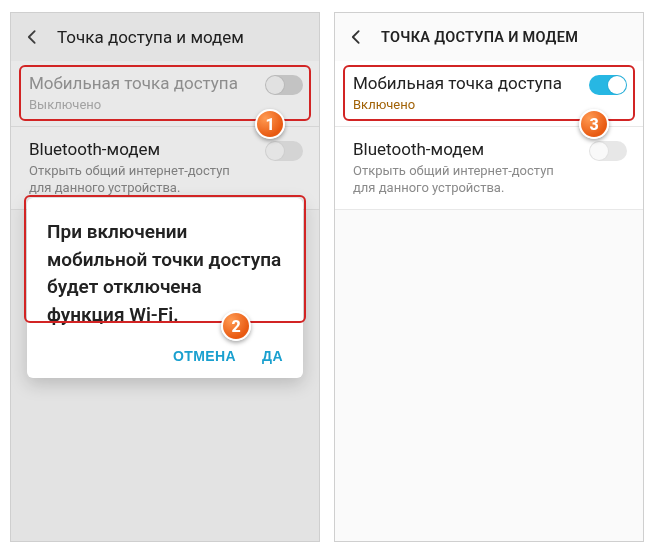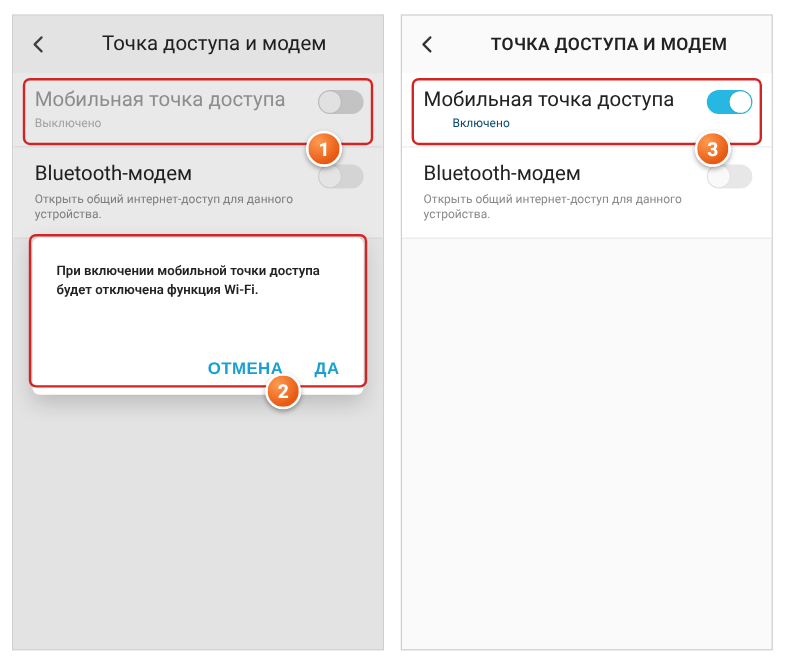--- a/index.html
+++ b/index.html
@@ -22,21 +22,20 @@
     position: relative;
     overflow: hidden;
   }
   .phone.left { background: #f7f7f7; }
   .phone.right { background: #fafafa; }
   .appbar {
     display: flex;
     align-items: center;
     height: 48px;
     padding: 0 12px;
-    gap: 28px;
   }
   .back-svg { width: 20px; height: 20px; display:block; }
   .back-svg path { stroke: #444; stroke-width: 2.2; fill: none; stroke-linecap: round; stroke-linejoin: round; }
   .phone.right .back-svg path { stroke: #333; }
   .appbar-title {
     margin-left: 14px;
     font-size: 17px;
     color: #232323;
   }
   .phone.right .appbar-title {
@@ -53,22 +52,22 @@
     border-bottom: 1px solid #e8e8e8;
     display: flex;
     align-items: flex-start;
     gap: 10px;
     position: relative;
   }
   .phone.left .row { background: #fdfdfd; }
   .row .text { flex: 1 1 auto; min-width: 0; }
   .row .title { font-size: 17px; color: #222; line-height: 1.25; }
   .row .title.disabled { color: #9a9a9a; }
-  .row .sub { font-size: 10px; color: #8a8a8a; margin-top: 3px; line-height: 1.3; }
-  .row .sub.enabled { color: #0c4a6e; margin-left: 24px; }
+  .row .sub { font-size: 13px; color: #8a8a8a; margin-top: 3px; line-height: 1.3; }
+  .row .sub.enabled { color: #a16207; }
   .row .sub.disabled { color: #b0b0b0; }
   .toggle {
     flex: 0 0 auto;
     width: 38px; height: 20px;
     border-radius: 10px;
     background: #d4d4d4;
     position: relative;
     margin-top: 2px;
   }
   .toggle::after {
@@ -98,41 +97,40 @@
   .dialog {
     position: absolute;
     left: 16px; right: 16px;
     top: 185px;
     background: #fff;
     border-radius: 6px;
     box-shadow: 0 6px 18px rgba(0,0,0,0.18);
     padding: 20px 20px 8px 20px;
   }
   .dialog .msg {
-    font-size: 11px;
+    font-size: 19px;
     color: #222;
     font-weight: 600;
     line-height: 1.45;
   }
   .dialog .actions {
     display: flex;
     justify-content: flex-end;
     gap: 26px;
     margin-top: 20px;
     padding-bottom: 6px;
   }
   .dialog .btn {
     font-size: 14px;
     font-weight: 700;
     color: #1aa0cf;
     letter-spacing: .4px;
     background: none;
     border: none;
     cursor: pointer;
-    margin-top: 29px;
   }
 
   .badge {
     position: absolute;
     width: 30px; height: 30px;
     border-radius: 50%;
     background: radial-gradient(circle at 32% 28%, #ff9a52, #e85a12 70%);
     border: 2px solid #fff;
     box-shadow: 0 2px 4px rgba(0,0,0,.35);
     color: #fff;

